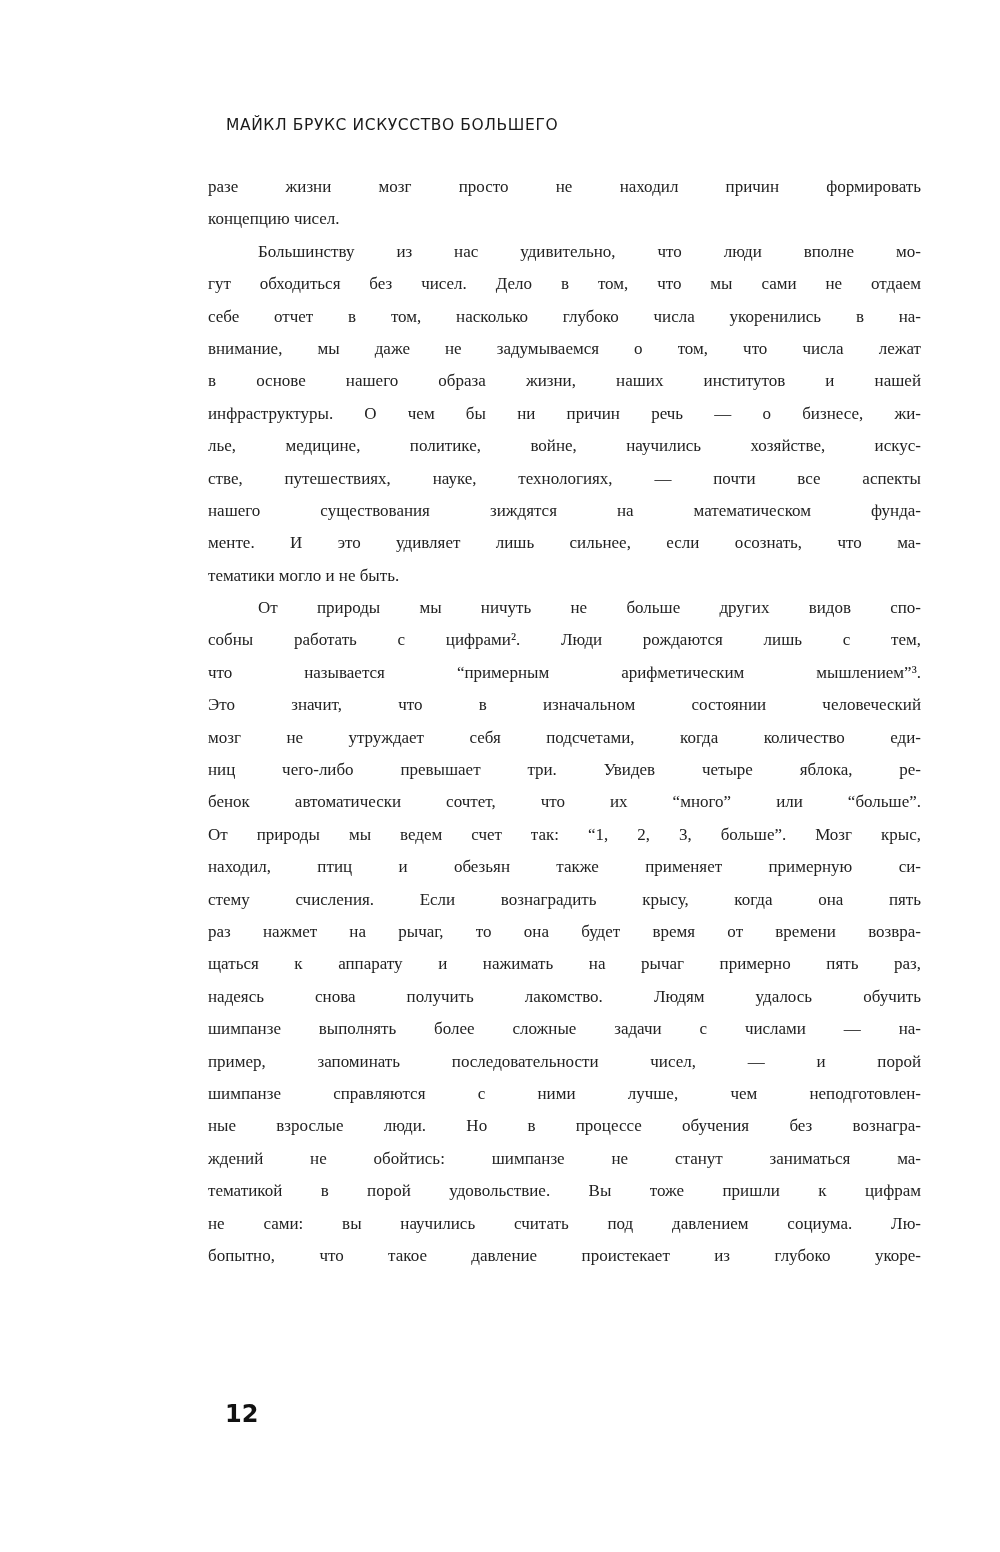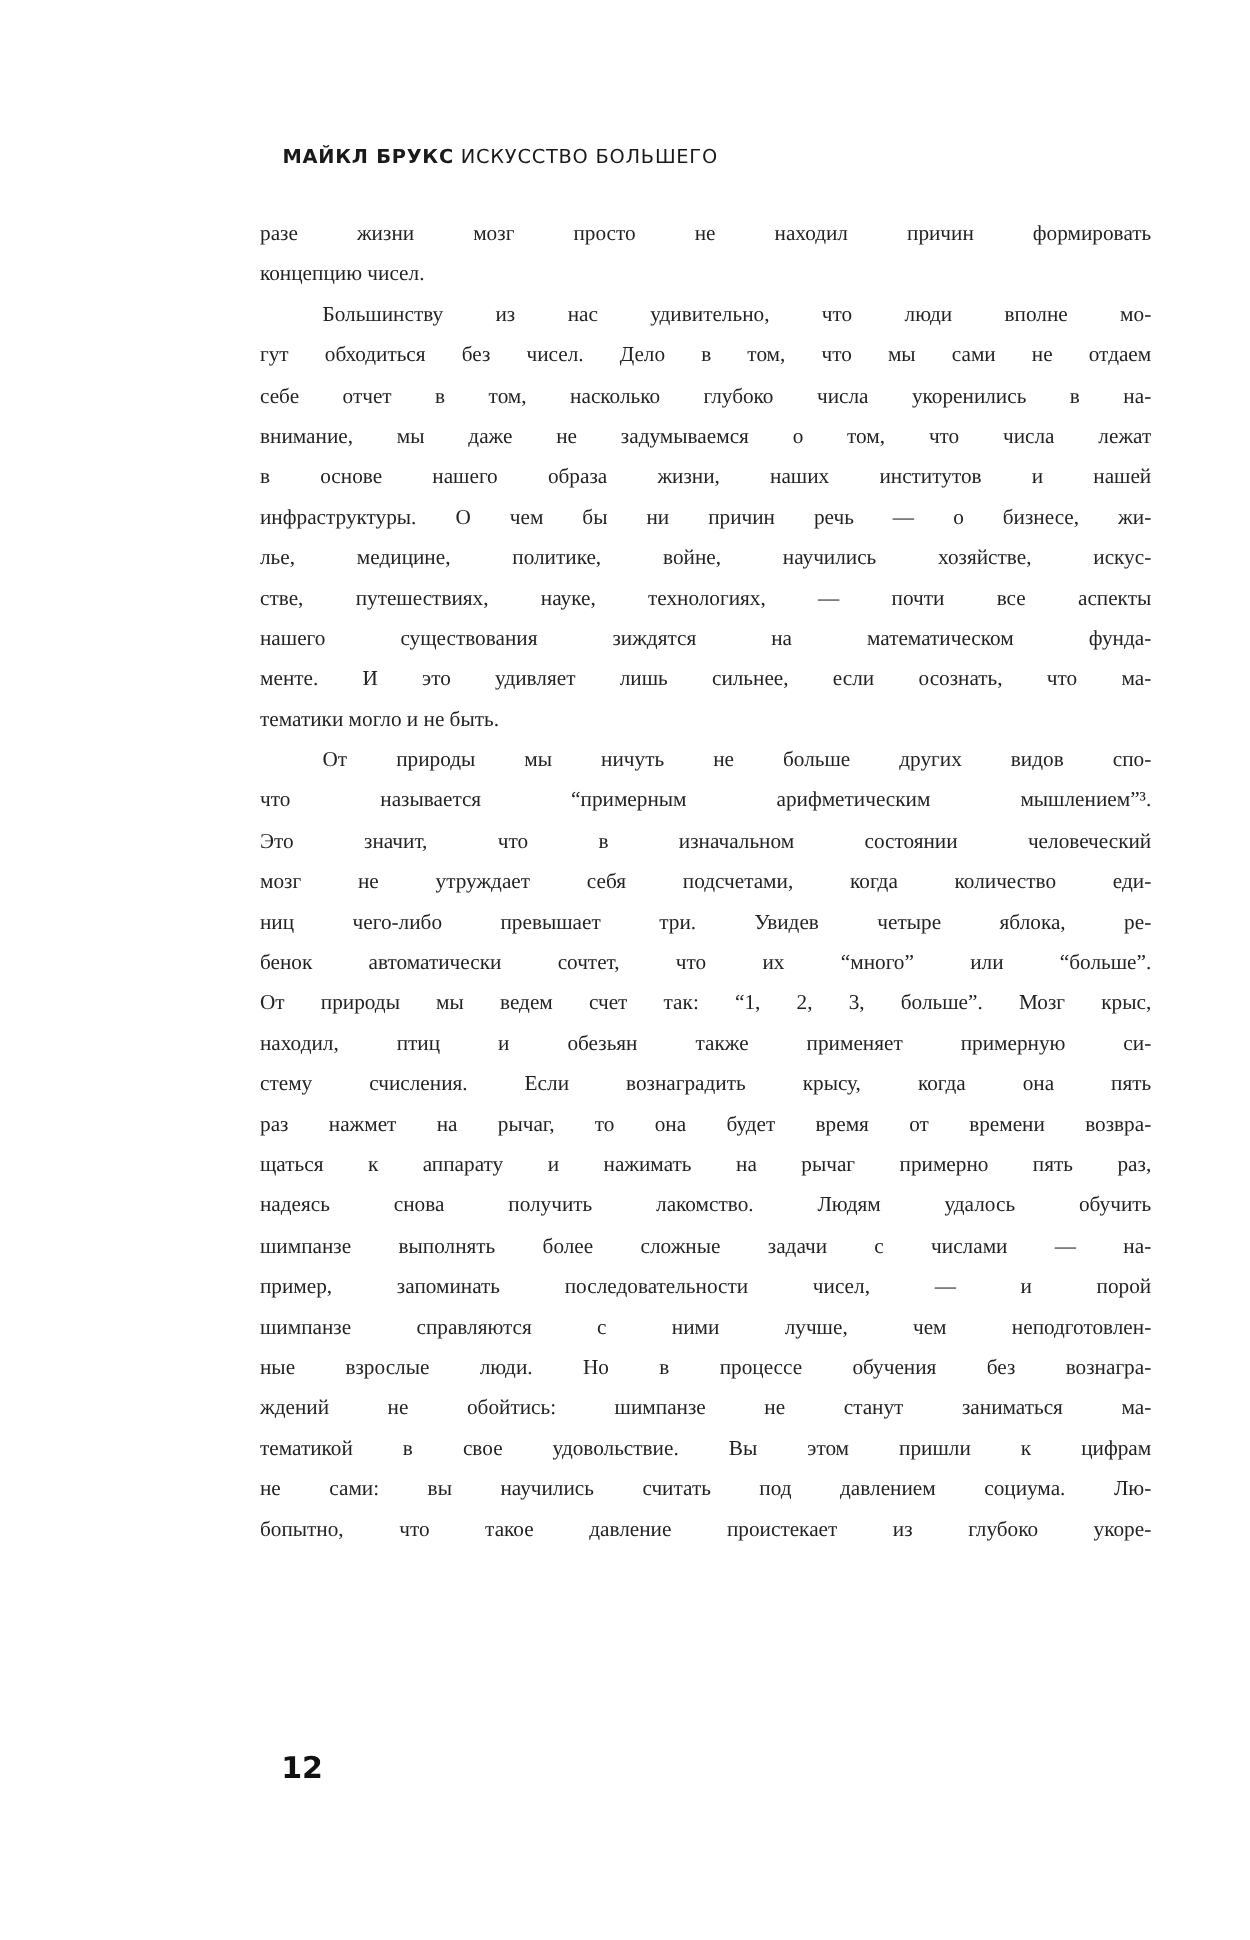--- a/index.html
+++ b/index.html
@@ -18,21 +18,21 @@
       position: absolute;
       left: 226px;
       top: 116px;
       font-family: "DejaVu Sans", sans-serif;
       font-size: 15.5px;
       letter-spacing: 0.6px;
       color: #1a1a1a;
       white-space: nowrap;
     }
     .running-head .author {
-      font-weight: bold;
+      font-weight: normal;
     }
     .text-block {
       position: absolute;
       left: 175px;
       top: 171px;
       width: 713px;
       font-family: "Liberation Serif", "DejaVu Serif", serif;
       font-size: 17px;
       line-height: 32.4px;
       color: #222222;
@@ -83,35 +83,36 @@
       <span class="line">в основе нашего образа жизни, наших институтов и нашей</span>
       <span class="line">инфраструктуры. О чем бы ни причин речь — о бизнесе, жи-</span>
       <span class="line">лье, медицине, политике, войне, научились хозяйстве, искус-</span>
       <span class="line">стве, путешествиях, науке, технологиях, — почти все аспекты</span>
       <span class="line">нашего существования зиждятся на математическом фунда-</span>
       <span class="line">менте. И это удивляет лишь сильнее, если осознать, что ма-</span>
       <span class="line last">тематики могло и не быть.</span>
     </div>
     <div>
       <span class="line indent">От природы мы ничуть не больше других видов спо-</span>
+      <span class="line">собны работать с цифрами². Люди рождаются лишь с тем,</span>
       <span class="line">что называется “примерным арифметическим мышлением”³.</span>
       <span class="line">Это значит, что в изначальном состоянии человеческий</span>
       <span class="line">мозг не утруждает себя подсчетами, когда количество еди-</span>
       <span class="line">ниц чего-либо превышает три. Увидев четыре яблока, ре-</span>
       <span class="line">бенок автоматически сочтет, что их “много” или “больше”.</span>
       <span class="line">От природы мы ведем счет так: “1, 2, 3, больше”. Мозг крыс,</span>
       <span class="line">находил, птиц и обезьян также применяет примерную си-</span>
       <span class="line">стему счисления. Если вознаградить крысу, когда она пять</span>
       <span class="line">раз нажмет на рычаг, то она будет время от времени возвра-</span>
       <span class="line">щаться к аппарату и нажимать на рычаг примерно пять раз,</span>
       <span class="line">надеясь снова получить лакомство. Людям удалось обучить</span>
       <span class="line">шимпанзе выполнять более сложные задачи с числами — на-</span>
       <span class="line">пример, запоминать последовательности чисел, — и порой</span>
       <span class="line">шимпанзе справляются с ними лучше, чем неподготовлен-</span>
       <span class="line">ные взрослые люди. Но в процессе обучения без вознагра-</span>
       <span class="line">ждений не обойтись: шимпанзе не станут заниматься ма-</span>
-      <span class="line">тематикой в свое удовольствие. Вы этом пришли к цифрам</span>
+      <span class="line">тематикой в порой удовольствие. Вы тоже пришли к цифрам</span>
       <span class="line">не сами: вы научились считать под давлением социума. Лю-</span>
       <span class="line">бопытно, что такое давление проистекает из глубоко укоре-</span>
     </div>
   </div>
 
 <div class="page-number">12</div>
 
 </body></html>

